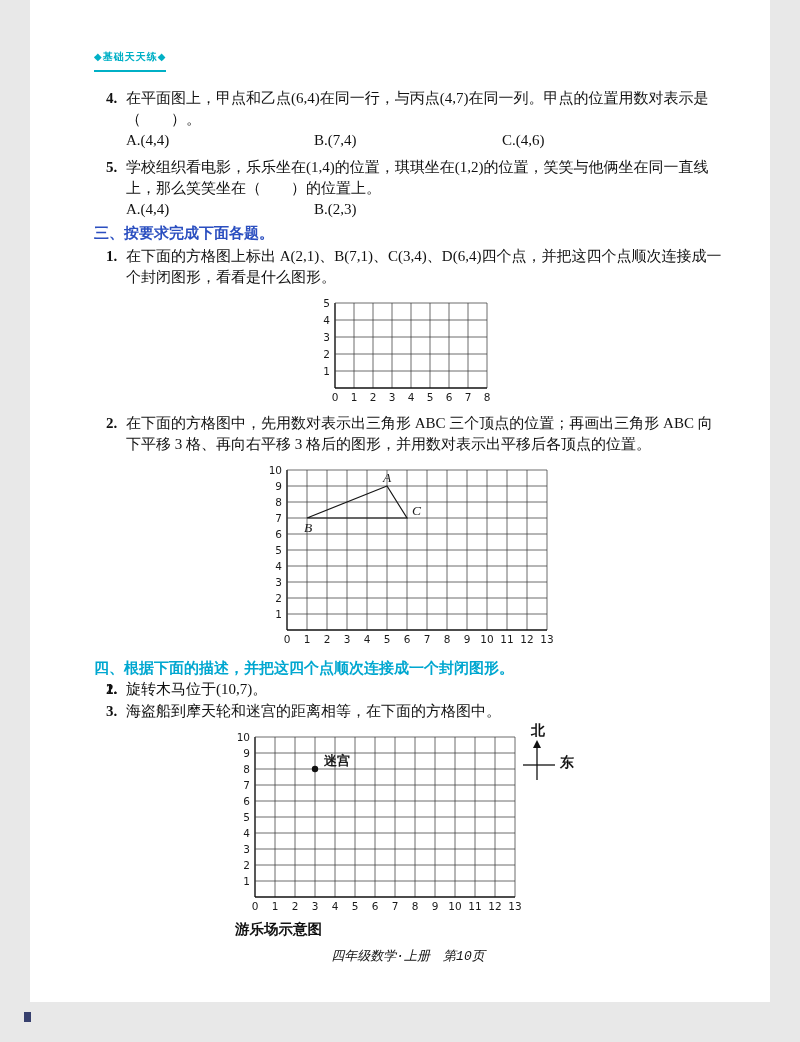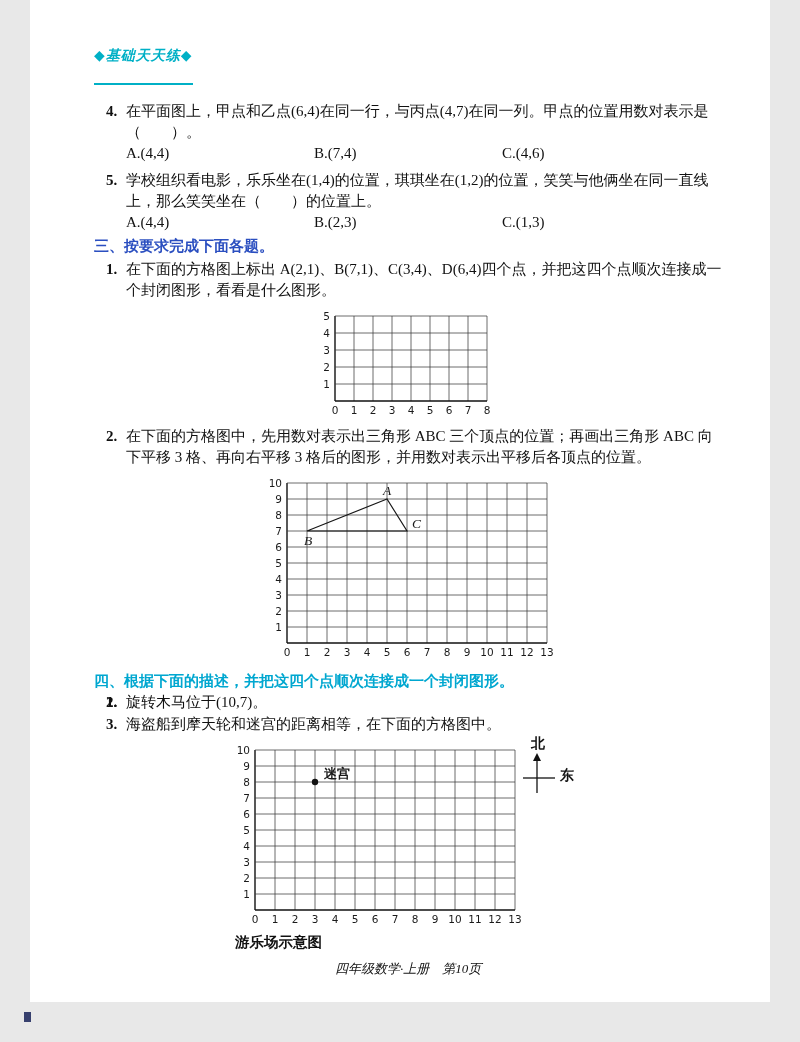--- a/index.html
+++ b/index.html
@@ -1,38 +1,38 @@
 <!DOCTYPE html>
 <html style="--badge-c: #00b0c6; --sec3-c: #2b4fc0; --sec4-c: #00a7d0;"><head>
 <meta charset="utf-8">
 <style>
   html,body{margin:0;padding:0;}
   body{width:800px;height:1042px;background:#e8e8e8;position:relative;overflow:hidden;
        font-family:"Liberation Serif","DejaVu Serif",serif;color:#111;}
   .sheet{position:absolute;left:30px;top:0;width:740px;height:1002px;background:#ffffff;}
   .content{padding:46px 48px 0 64px;}
   .badge{display:inline-block;font-family:"Liberation Sans","DejaVu Sans",sans-serif;font-weight:bold;
-         font-size:14px;letter-spacing:1px;color:var(--badge-c);border-bottom:2.5px solid var(--badge-c);padding-bottom:18px;font-style:italic;}
+         font-size:10px;letter-spacing:1px;color:var(--badge-c);border-bottom:2.5px solid var(--badge-c);padding-bottom:6px;}
   .question{position:relative;margin-left:12px;padding-left:20px;font-size:15px;line-height:21px;}
   .qnum{position:absolute;left:0;top:0;font-weight:bold;}
   .options{display:flex;margin-left:12px;padding-left:20px;font-size:15px;line-height:21px;gap:16px;}
   .options span{width:172px;}
   .sec-heading{font-family:"Liberation Sans","DejaVu Sans",sans-serif;font-weight:bold;font-size:15px;line-height:21px;}
   .h3c{color:var(--sec3-c);} .h4c{color:var(--sec4-c);}
   .mt16{margin-top:16px;} .mt6{margin-top:6px;} .mt5{margin-top:2px;} .mt4{margin-top:4px;} .mt3{margin-top:3px;} .mt1{margin-top:1px;}
   .grid-block{position:relative;}
   svg text{font-family:"DejaVu Sans",sans-serif;font-size:10.5px;fill:#1a1a1a;}
   svg text.vlabel{font-family:"Liberation Serif","DejaVu Serif",serif;font-style:italic;font-size:13.5px;}
   svg text.plabel{font-family:"Liberation Sans","DejaVu Sans",sans-serif;font-weight:bold;font-size:13px;}
   .compass{position:absolute;width:62px;height:62px;}
   .compass-north{position:absolute;left:9px;top:-3px;font-family:"Liberation Sans",sans-serif;font-weight:bold;font-size:14px;}
   .compass-east{position:absolute;left:38px;top:29px;font-family:"Liberation Sans",sans-serif;font-weight:bold;font-size:14px;}
   .compass svg{position:absolute;left:0;top:15px;}
   .caption{font-weight:bold;font-size:14.5px;text-align:left;font-family:"Liberation Sans","DejaVu Sans",sans-serif;}
-  .footer{text-align:center;font-size:13px;font-style:italic;margin-top:8px;}
+  .footer{text-align:center;font-size:13px;font-style:italic;margin-top:8px;font-family:Liberation Mono, monospace;}
   .scan-mark{position:absolute;left:24px;top:1012px;width:7px;height:10px;background:#37406e;}
 </style>
 </head>
 <body>
 
 <div class="sheet">
   <div class="content">
 
     <div class="badge">◆基础天天练◆</div>
 
@@ -44,21 +44,20 @@
       <span>B.(7,4)</span>
       <span>C.(4,6)</span>
     </div>
 
     <div class="question mt6">
       <span class="qnum">5.</span><span>学校组织看电影，乐乐坐在(1,4)的位置，琪琪坐在(1,2)的位置，笑笑与他俩坐在同一直线上，那么笑笑坐在（　　）的位置上。</span>
     </div>
     <div class="options">
       <span>A.(4,4)</span>
       <span>B.(2,3)</span>
-      <span>C.(1,3)</span>
     </div>
 
     <div class="sec-heading h3c mt5">三、按要求完成下面各题。</div>
 
     <div class="question mt3">
       <span class="qnum">1.</span><span>在下面的方格图上标出 A(2,1)、B(7,1)、C(3,4)、D(6,4)四个点，并把这四个点顺次连接成一个封闭图形，看看是什么图形。</span>
     </div>
 
     <div class="grid-block mt3" style="margin-left:221px;"><svg width="180" height="114">
           <line x1="20" y1="97" x2="20" y2="12" stroke="#111" stroke-width="1.4"></line>

